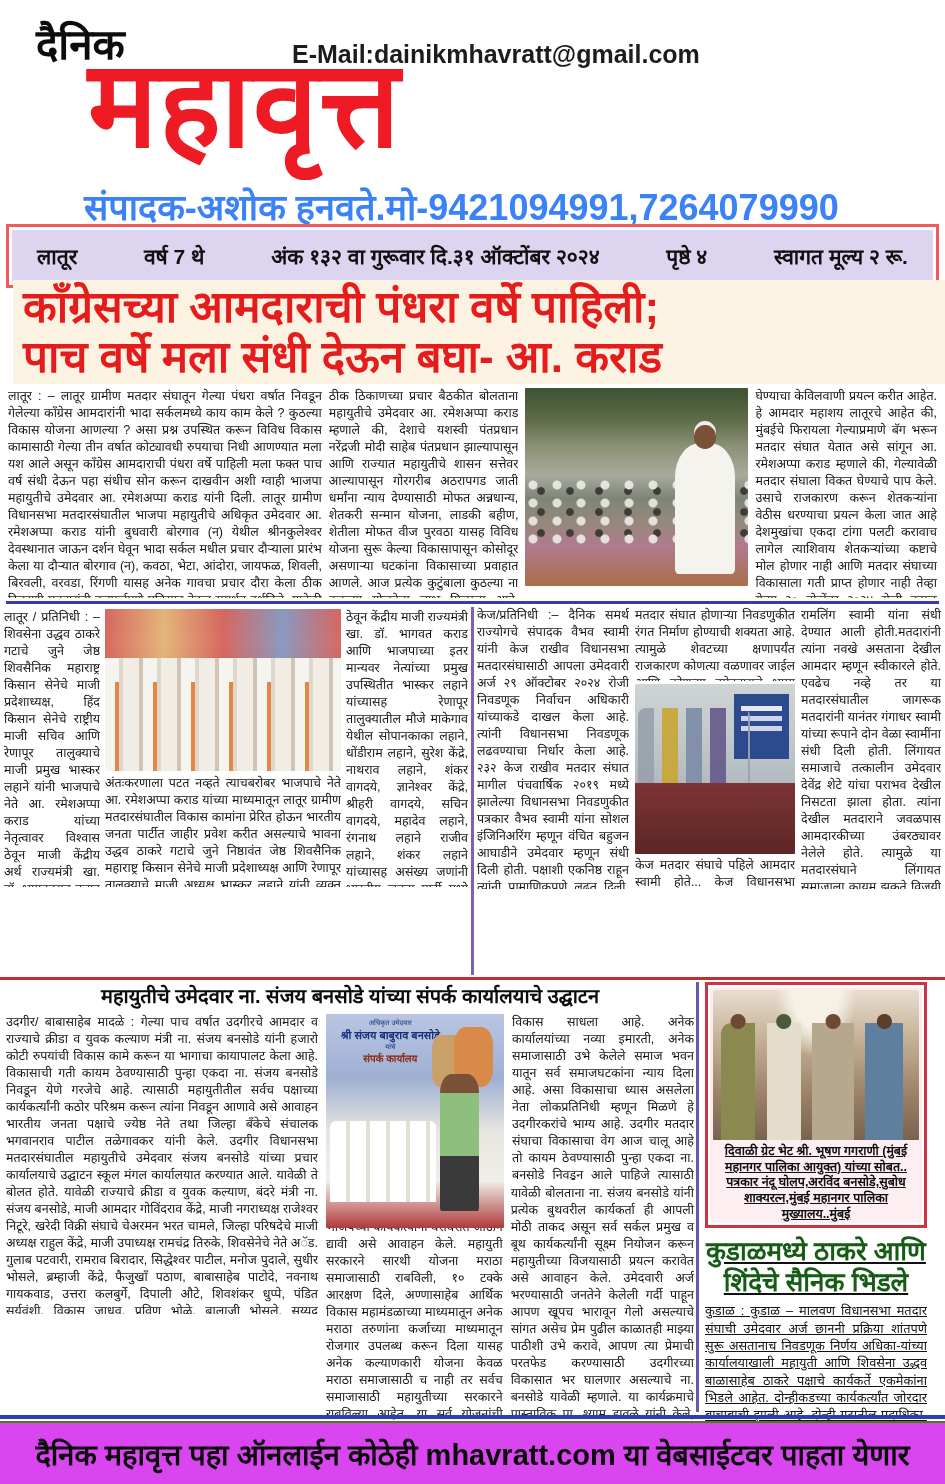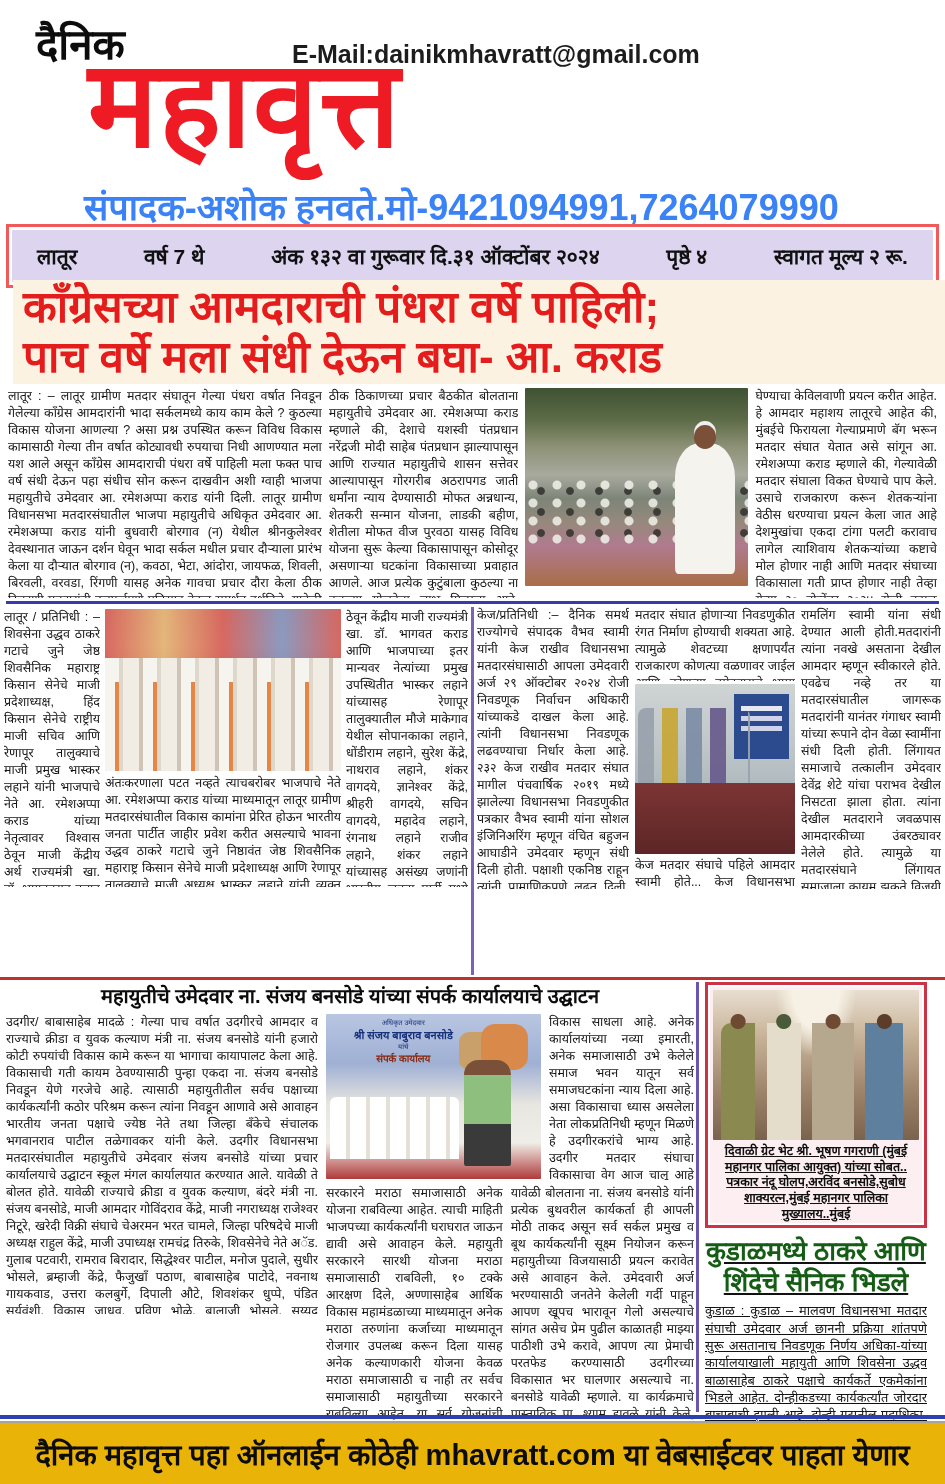--- a/index.html
+++ b/index.html
@@ -82,21 +82,21 @@
   .row3 { position:absolute; top:982px; left:0; right:0; height:430px; display:flex; }
   .row3-left { width:694px; padding-left:6px; box-sizing:border-box; }
   .rule-v2 { width:3px; background:#6a55b0; margin:0 2px; }
   .row3-right { flex:1; padding:0 18px 0 4px;text-decoration:underline; }
   .udgir-headline { color:#ee2222; font-weight:bold; font-size:40px; line-height:1.1; text-align:center; height:92px; }
   .udgir-sub { font-weight:bold; font-size:20px; text-align:center; height:28px; color:#0b0b0b; }
   .udgir-body { display:flex; gap:8px; height:300px; margin-top:4px; }
   .udgir-c1 { width:312px; height:100%; }
   .udgir-rightarea { flex:1; display:flex; flex-direction:column; gap:5px; }
   .udgir-toprow { display:flex; gap:8px; height:166px; }
-  .udgir-photo { width:178px; height:165px; background:linear-gradient(180deg,#b9c6e2 0%,#9fb0d4 30%,#e8e6e0 55%,#efeee8 78%,#b03a3a 100%);padding-left:37px; }
+  .udgir-photo { width:178px; height:214px; background:linear-gradient(180deg,#b9c6e2 0%,#9fb0d4 30%,#e8e6e0 55%,#efeee8 78%,#b03a3a 100%); }
   .udgir-banner-text { position:absolute; top:4px; left:4px; right:30%; color:#16307a; text-align:center; }
   .udgir-banner-text .b1 { font-size:7px; }
   .udgir-banner-text .b2 { font-size:11px; font-weight:bold; }
   .udgir-banner-text .b4 { font-size:10px; font-weight:bold; color:#8a2a10; }
   .modi-face { position:absolute; top:6%; right:6%; width:22%; height:28%; background:#d98a4a; border-radius:30%; box-shadow:-26px 4px 0 -4px #caa06a; }
   .podium-speaker { position:absolute; right:14%; bottom:8%; width:22%; height:64%;
      background:linear-gradient(180deg,#7a5138 0 14%,#8fbf7f 14% 60%,#3a3a3a 60% 100%); border-radius:30% 30% 4% 4%/14% 14% 3% 3%; }
   .seated-row { position:absolute; left:2%; bottom:12%; width:60%; height:38%;
      background-image:linear-gradient(90deg,#ffffff 0 16px,#e4e0d6 16px 20px),radial-gradient(circle at 10px 6px,#5d4030 4.6px,transparent 5.6px);
      background-size:20px 100%,20px 18px; background-repeat:repeat,repeat-x; border-radius:6px 6px 0 0; }
@@ -118,22 +118,22 @@
   .four-men::before { content:""; position:absolute; top:-9%; left:0; right:0; height:16%;
      background-image:radial-gradient(circle at 9% 50%,#6e4a33 7px,transparent 8px),
         radial-gradient(circle at 33% 50%,#4a5a3a 7px,transparent 8px),
         radial-gradient(circle at 59% 50%,#6e4a33 7px,transparent 8px),
         radial-gradient(circle at 86% 50%,#5c3d2a 7px,transparent 8px); }
   .diwali-caption { font-size:12.5px; font-weight:bold; text-align:center; line-height:1.25; margin-top:4px; color:#101010; }
   .kudal-headline { color:#155c15; font-weight:bold; font-size:26px; line-height:1.18; text-align:center; margin-top:8px; height:64px; }
   .kudal-body { font-size:12.8px; height:178px; margin-top:2px; }
   
   .bottom-rule { position:absolute; top:1415px; left:0; right:0; height:4px; background:#2b3fb0; }
-  .bottom-bar { position:absolute; top:1421px; left:0; right:0; bottom:0; background:#eab308;
-                border-top:2px solid #a3a3a3; display:flex; align-items:center; justify-content:center; }
+  .bottom-bar { position:absolute; top:1421px; left:0; right:0; bottom:0; background:#d946ef;
+                border-top:2px solid #4d7c0f; display:flex; align-items:center; justify-content:center; }
   .bottom-bar-text { font-size:29px; font-weight:bold; color:#0c0c0c; }
 </style>
 </head>
 <body>
 
 <div class="page">
 
   <div class="masthead">
     <div class="daily-label">दैनिक</div>
     <div class="email-line">E-Mail:dainikmhavratt@gmail.com</div>

